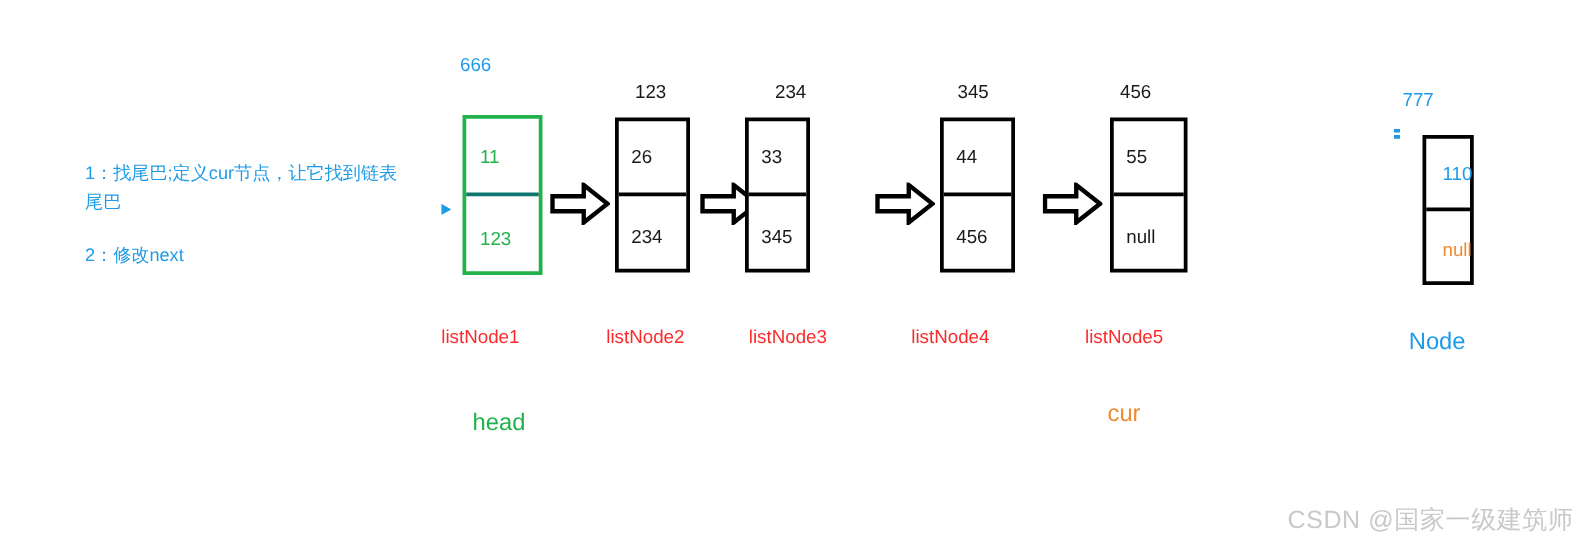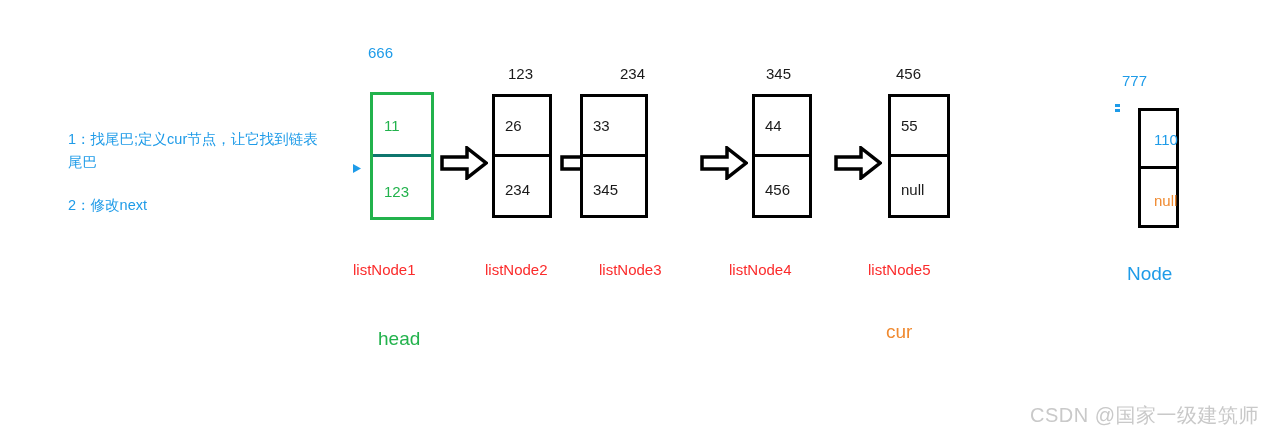--- a/index.html
+++ b/index.html
@@ -168,21 +168,21 @@
       <span style="left:10px; top:24px;">234</span>
     </div>
   </div>
 
   <div class="arrow" style="left:560px; top:146px;">
     <svg width="48" height="34" viewBox="0 0 48 34">
       <polygon points="2,11 27,11 27,2 46,17 27,32 27,23 2,23" fill="#ffffff" stroke="#000000" stroke-width="3.5" stroke-linejoin="miter"></polygon>
     </svg>
   </div>
 
-  <div class="node black" style="left:580px; top:94px; width:68px; height:124px;">
+  <div class="node black" style="left:596px; top:94px; width:52px; height:124px;">
     <div class="cell top" style="height:60px;">
       <span style="left:10px; top:20px;">33</span>
     </div>
     <div class="cell bottom" style="height:58px;">
       <span style="left:10px; top:24px;">345</span>
     </div>
   </div>
 
   <div class="arrow" style="left:700px; top:146px;">
     <svg width="48" height="34" viewBox="0 0 48 34">

